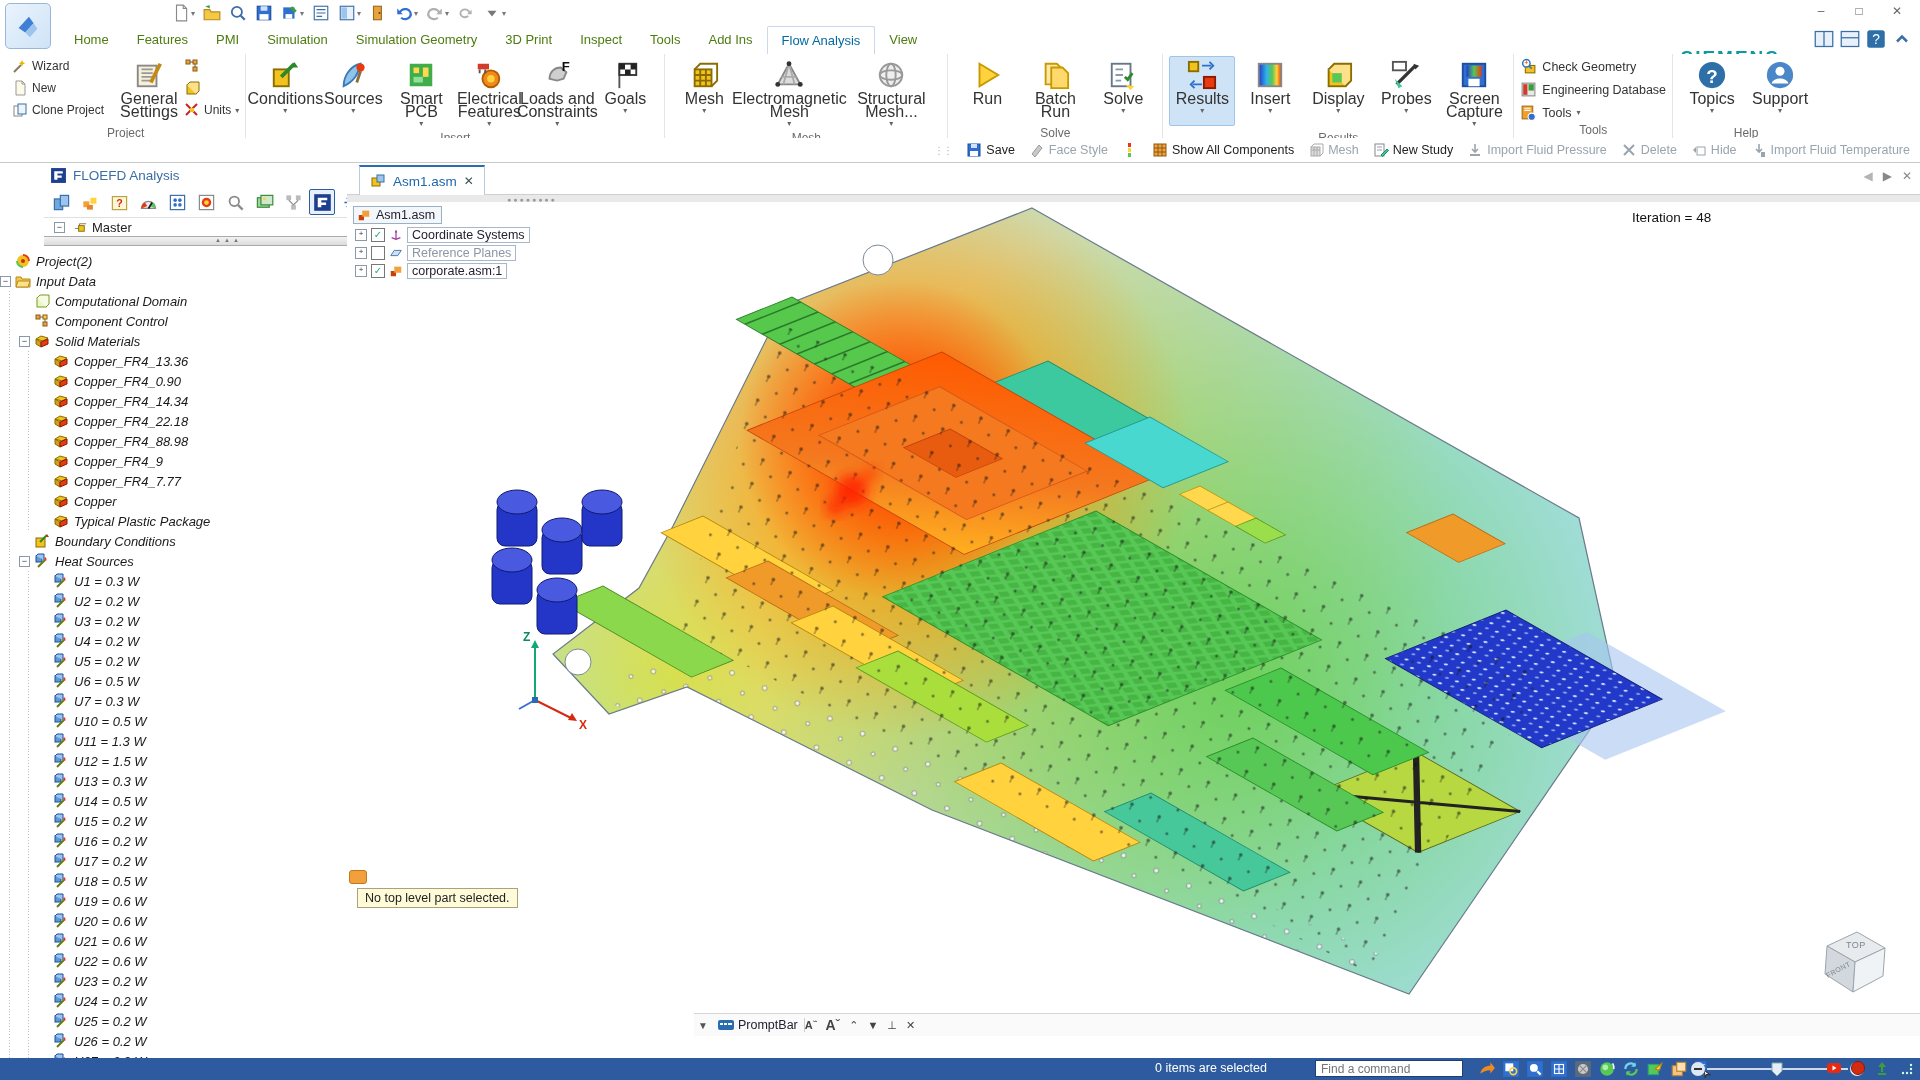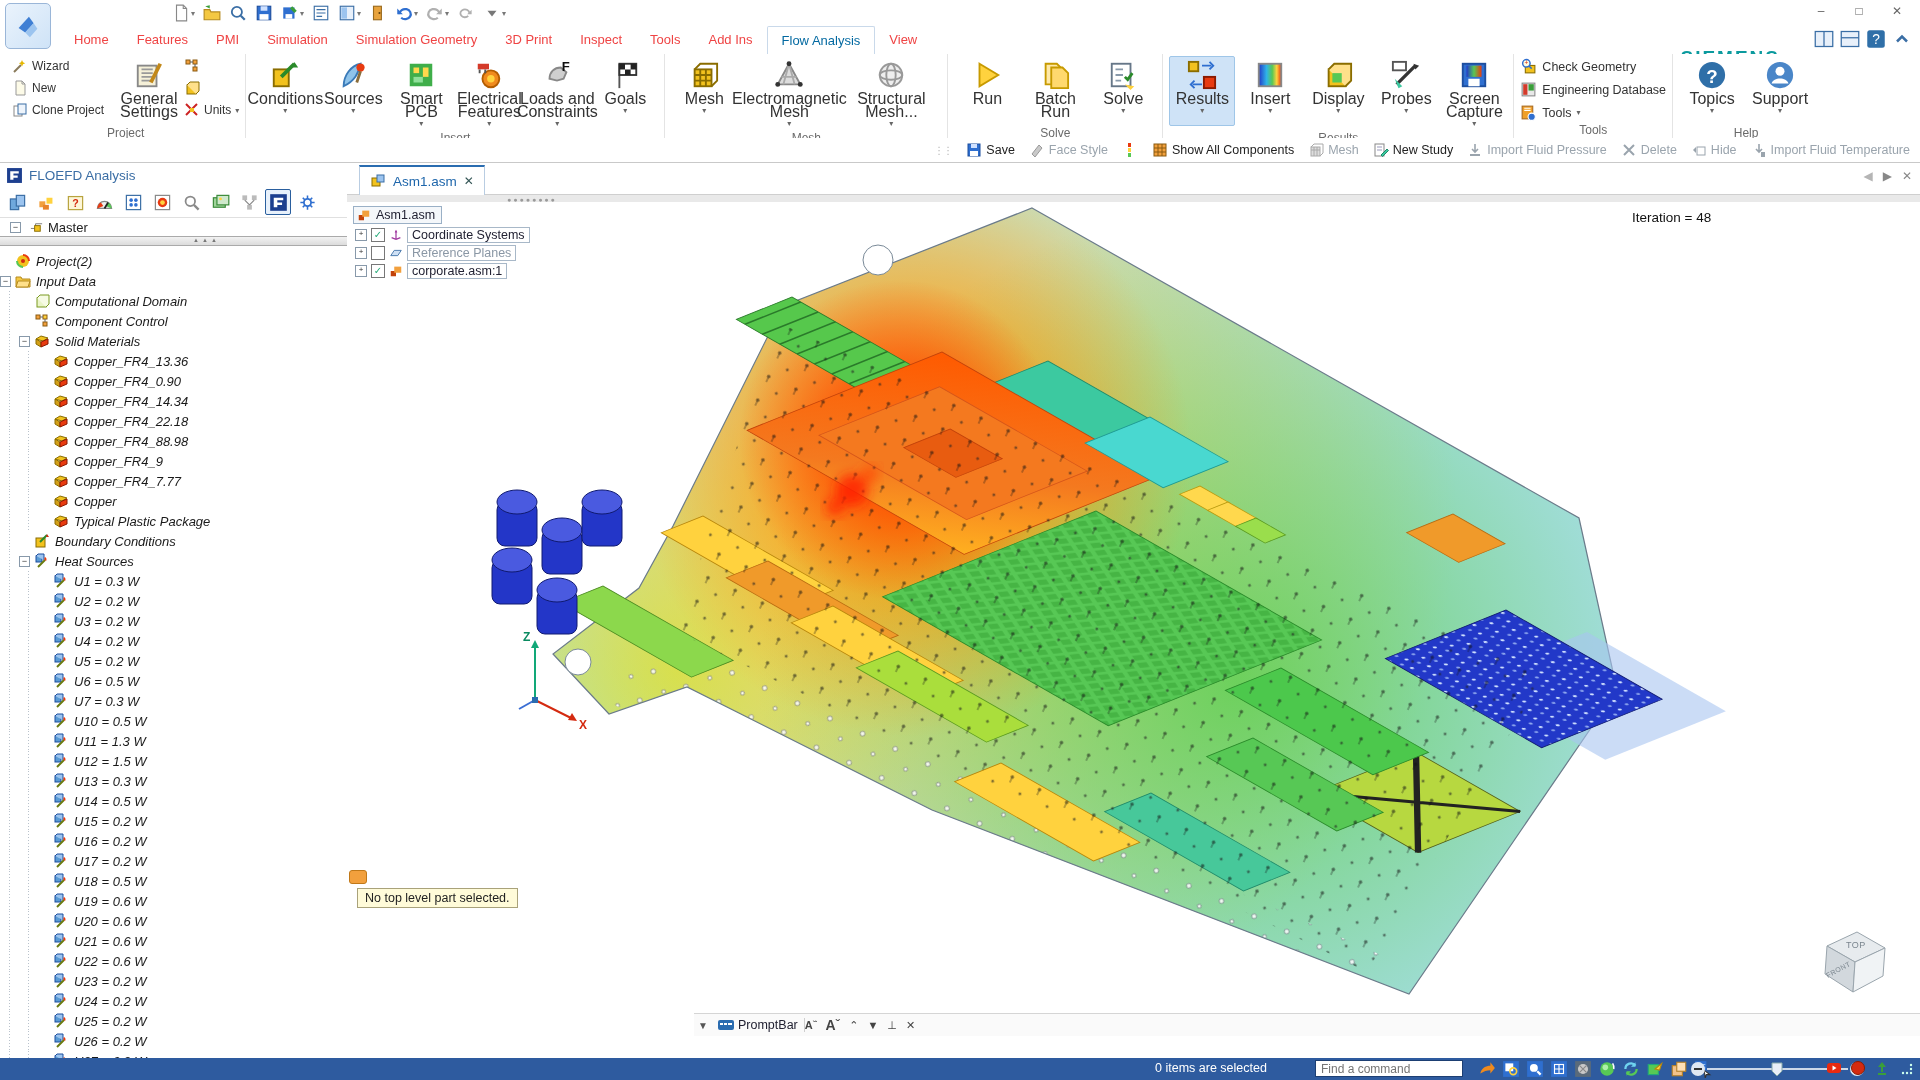--- a/index.html
+++ b/index.html
@@ -14,21 +14,21 @@
   #qa-icons{position:absolute;left:170px;top:2px;display:flex;align-items:center;gap:4px;}
   .qa-btn{display:flex;align-items:center;height:22px;padding:0 2px;cursor:default;}
   .qa-btn .icon{width:18px;height:18px;}
   .qa-btn .dd{font-size:8px;color:#777;margin-left:1px;}
   #window-title{position:absolute;left:0;right:0;top:4px;text-align:center;color:#8a8a8a;font-size:13px;}
   #win-controls{position:absolute;right:6px;top:0;display:flex;gap:4px;}
   .winbtn{width:34px;height:22px;display:flex;align-items:center;justify-content:center;color:#666;font-size:12px;}
   
   #tabrow{position:absolute;left:0;top:26px;width:1920px;height:28px;background:#fff;}
   #ribbon-tabs{position:absolute;left:60px;top:0;display:flex;height:28px;}
-  .rtab{padding:0 14px;line-height:28px;color:#ef4444;font-size:13px;cursor:default;white-space:nowrap;}
+  .rtab{padding:0 14px;line-height:28px;color:#4d7c0f;font-size:13px;cursor:default;white-space:nowrap;}
   .rtab.active{color:#0369a1;border:1px solid #c9d9ea;border-bottom:none;background:#fff;border-radius:2px 2px 0 0;}
   #brand{position:absolute;right:140px;top:21px;color:#0b9a9e;font-weight:bold;font-size:19px;letter-spacing:2px;}
   #tab-right-icons{position:absolute;right:8px;top:3px;display:flex;gap:6px;}
   .tri{width:20px;height:20px;}
   
   #ribbon{position:absolute;left:0;top:54px;width:1920px;height:84px;background:#fff;border-bottom:1px solid #d9d9d9;}
   #ribbon-groups{display:flex;height:84px;align-items:stretch;padding-left:6px;}
   .rgroup{position:relative;display:flex;flex-direction:column;padding:2px 6px 0 6px;}
   .rgroup + .rgroup{border-left:1px solid #e4e4e4;}
   .rbtns{display:flex;flex:1;align-items:flex-start;gap:2px;}
@@ -46,21 +46,21 @@
   .rowbtn .icon{width:17px;height:17px;}
   .rowbtn .dd{font-size:8px;color:#666;}
   
   #qtoolbar{position:absolute;left:0;top:138px;width:1920px;height:25px;background:#fff;border-bottom:1px solid #c9c9c9;
             display:flex;align-items:center;justify-content:flex-end;padding-right:10px;box-sizing:border-box;gap:14px;}
   .qtb{display:flex;align-items:center;gap:4px;font-size:12.5px;color:#222;}
   .qtb.dis{color:#9aa4ad;}
   .qtb .icon{width:16px;height:16px;}
   .qgrip{color:#b5b5b5;font-size:10px;letter-spacing:-1px;}
   
-  #leftpanel{position:absolute;left:0;top:163px;width:414px;bottom:22px;background:#fff;border-right:1px solid #b9b9b9;box-sizing:border-box;}
+  #leftpanel{position:absolute;left:0;top:163px;width:414px;bottom:22px;background:#fff;border-right:1px solid #b9b9b9;box-sizing:border-box;padding-left:44px;}
   #lp-title{height:24px;display:flex;align-items:center;gap:6px;padding:0 6px;color:#3b6ea5;font-size:13.5px;}
   #lp-title .icon{width:17px;height:17px;}
   #lp-title .sp{flex:1;}
   #lp-title .hbtn{color:#555;font-size:11px;width:16px;text-align:center;}
   #panel-toolbar{height:30px;display:flex;align-items:center;gap:3px;padding:0 4px;border-bottom:1px solid #e0e0e0;}
   .ptb{width:24px;height:24px;border:1px solid transparent;border-radius:2px;display:flex;align-items:center;justify-content:center;}
   .ptb .icon{width:19px;height:19px;}
   .ptb.active{border-color:#2a5f9e;background:#e8f1fb;}
   #master-row{height:18px;display:flex;align-items:center;gap:4px;padding-left:10px;font-size:13px;color:#222;overflow:hidden;}
   #master-row .icon{width:15px;height:15px;}

